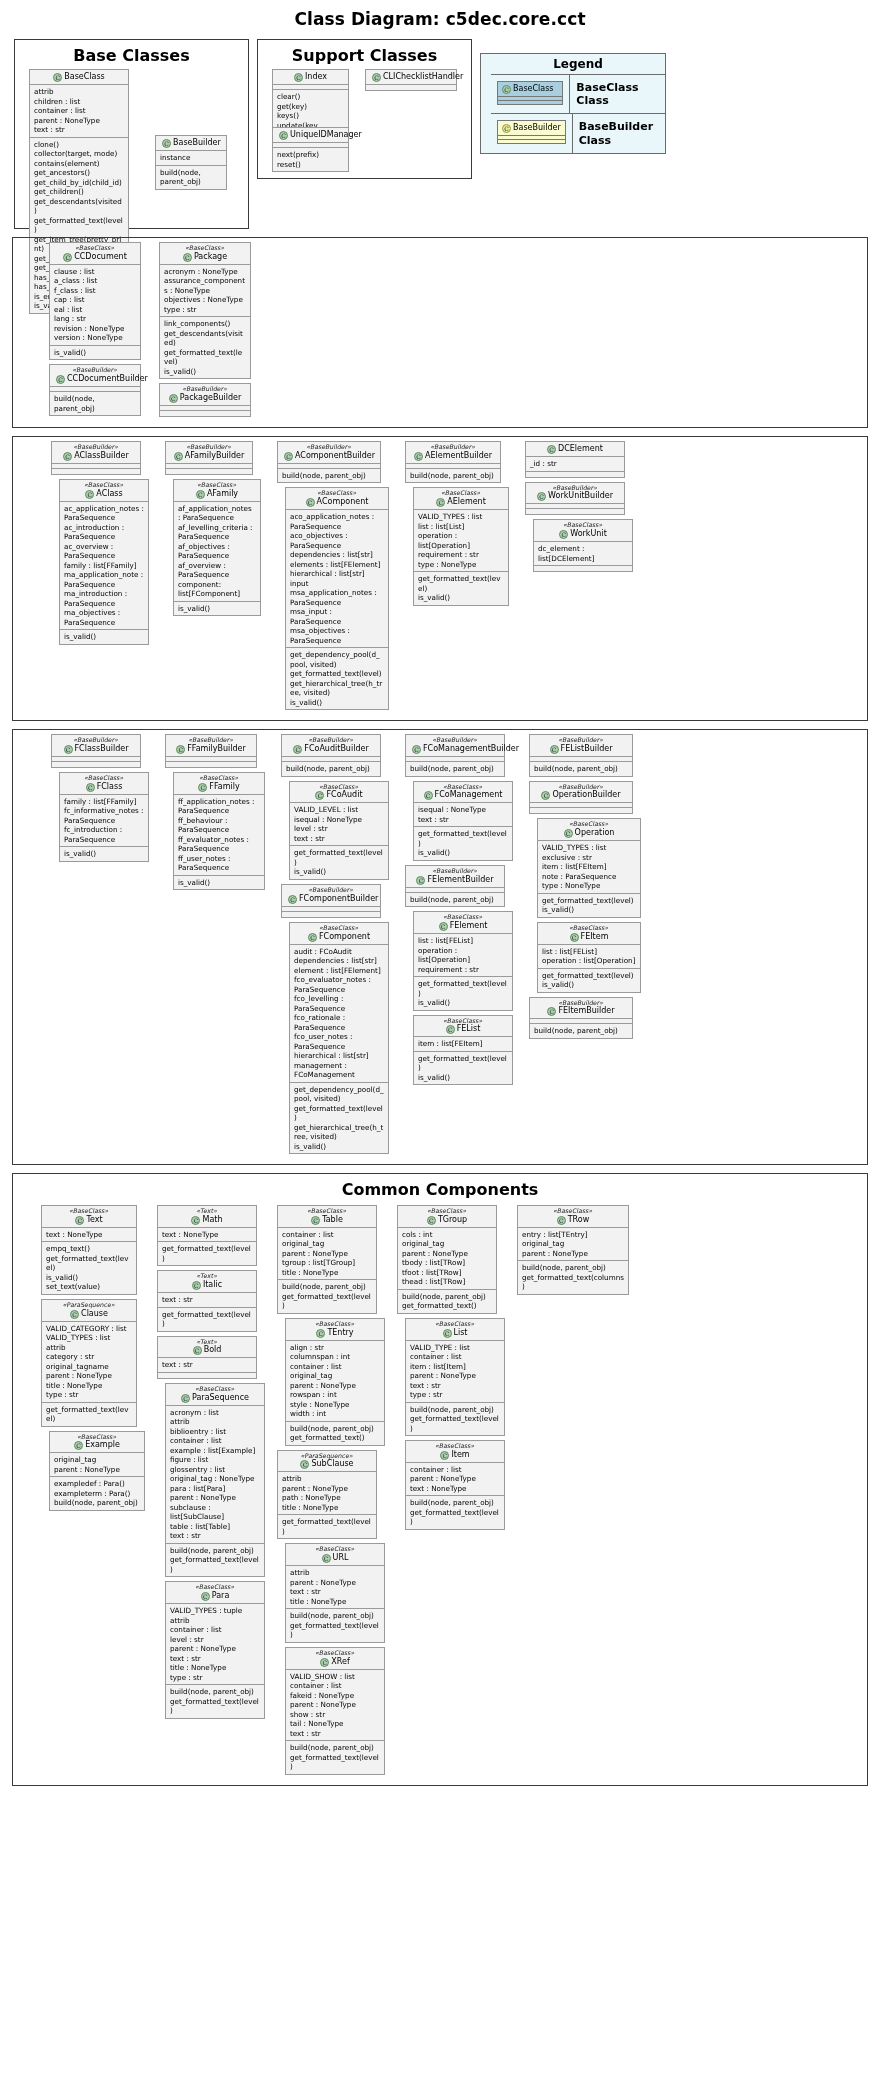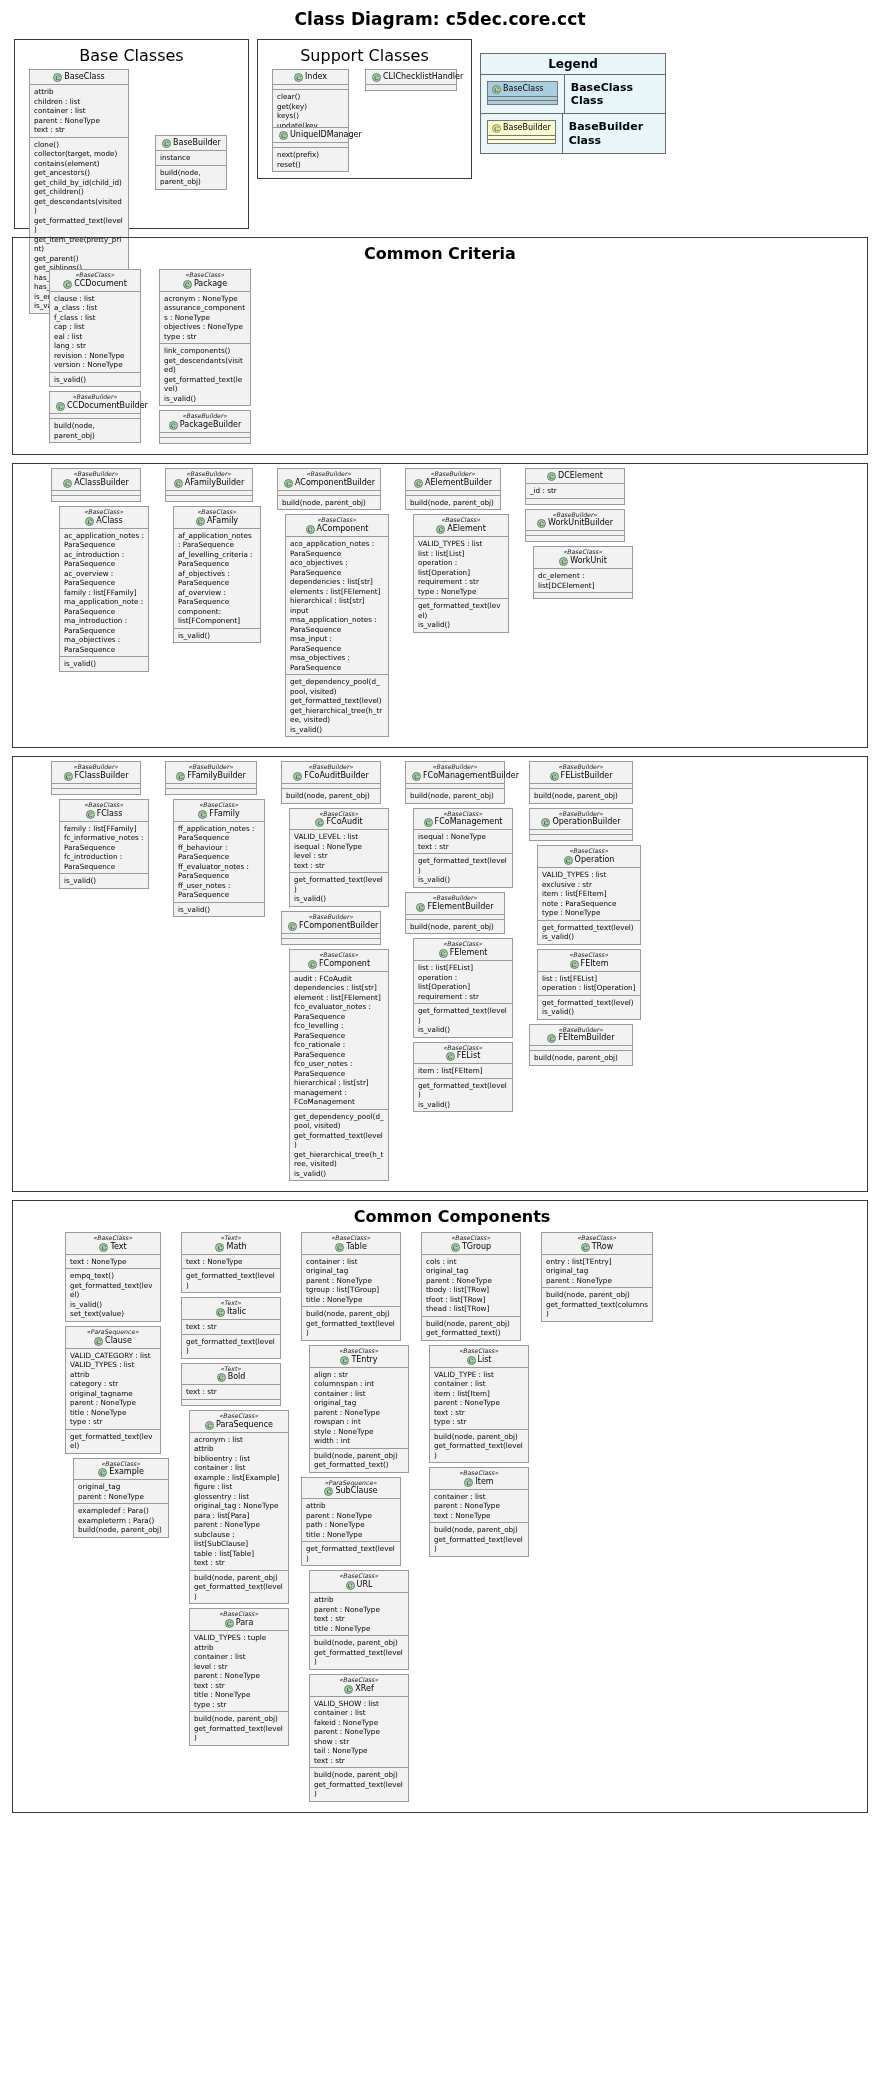--- a/index.html
+++ b/index.html
@@ -24,21 +24,21 @@
   
   .top-row { display: flex; align-items: flex-start; gap: 8px; padding: 0 6px; }
 
   .panel {
     border: 1px solid #3a3a3a;
     background: #fff;
     position: relative;
   }
   .panel-title {
     text-align: center;
-    font-weight: normal;
+    font-weight: bold;
     font-size: 16px;
     padding: 6px 4px 4px 4px;
   }
   .panel-body { padding: 0 8px 8px 8px; position: relative; }
 
   
   .uml {
     border: 1px solid #9a9a9a;
     background: #f2f2f2;
     font-size: 7.2px;
@@ -188,21 +188,21 @@
               </div>
               <div class="uml" style="width: 92px; position: absolute; left: 99px; top: 0px;">
                 <div class="hdr"><span class="cicon">C</span><span class="cname">CLIChecklistHandler</span></div>
                 <div class="sect empty"></div>
               </div>
             </div>
           </div>
       </div>
     </div>
 
-    <div class="legend" style="margin-top:14px;">
+    <div class="legend" style="margin-top:14px;padding-left:10px;">
       <div class="legend-title">Legend</div>
       <div id="legend-rows">
           <div class="legend-row">
             <div class="legend-left">
               <div class="mini blue">
                 <div class="mh"><span class="cicon">C</span><span>BaseClass</span></div>
                 <div class="mb"></div>
                 <div class="mb2"></div>
               </div>
             </div>
@@ -217,21 +217,20 @@
               </div>
             </div>
             <div class="legend-right">BaseBuilder Class</div>
           </div>
         </div>
     </div>
   </div>
 
   <div id="sections-host">
       <div class="section" style="min-height: 130px;">
-        <div class="sec-title">Common Criteria</div>
         <div class="sec-body">
           <div class="cols" style="gap: 18px; padding-left: 28px;">
             <div class="col">
               <div class="uml" style="width: 92px;">
                 <div class="hdr"><span class="stereo">«BaseClass»</span><span><span class="cicon">C</span><span class="cname">CCDocument</span></span></div>
                 <div class="sect">
                   <div class="row">clause : list</div>
                   <div class="row">a_class : list</div>
                   <div class="row">f_class : list</div>
                   <div class="row">cap : list</div>
@@ -576,21 +575,21 @@
                 <div class="hdr"><span class="stereo">«BaseBuilder»</span><span><span class="cicon">C</span><span class="cname">FEItemBuilder</span></span></div>
                 <div class="sect empty"></div>
                 <div class="sect">
                   <div class="row">build(node, parent_obj)</div>
                 </div>
               </div>
             </div>
           </div>
         </div>
       </div>
-      <div class="section" style="min-height: 480px; padding-left: 24px;">
+      <div class="section" style="min-height: 480px;">
         <div class="sec-title">Common Components</div>
         <div class="sec-body">
           <div class="cols" style="gap: 12px; padding-left: 20px;">
             <div class="col">
               <div class="uml" style="width: 96px;">
                 <div class="hdr"><span class="stereo">«BaseClass»</span><span><span class="cicon">C</span><span class="cname">Text</span></span></div>
                 <div class="sect">
                   <div class="row">text : NoneType</div>
                 </div>
                 <div class="sect">

